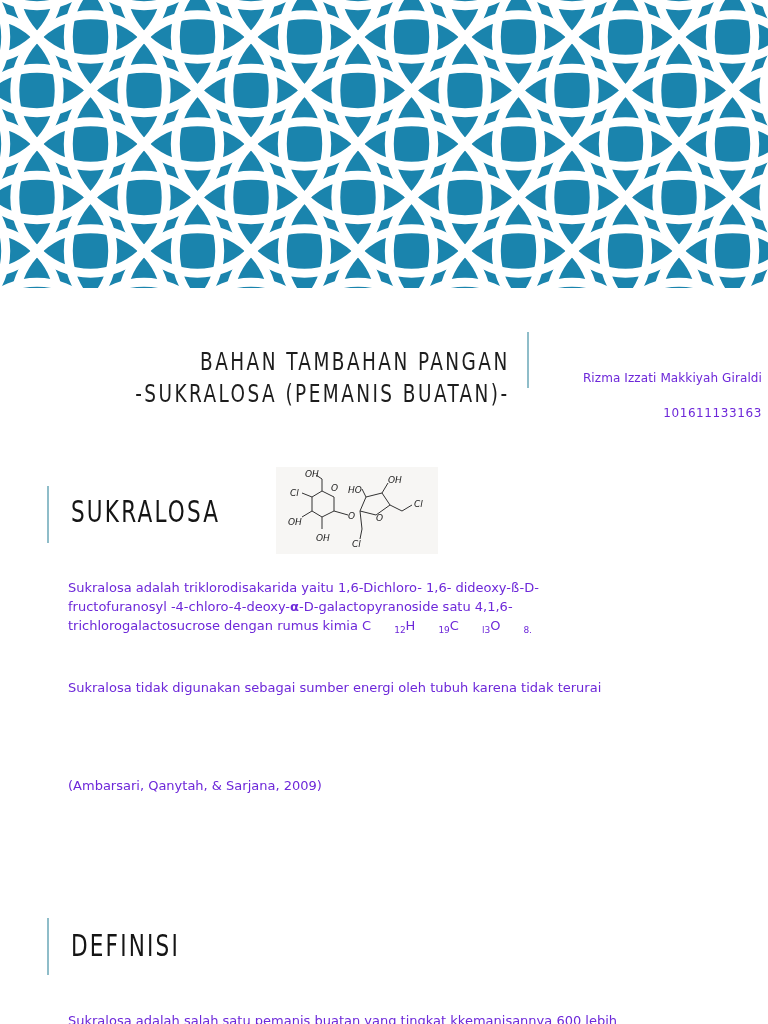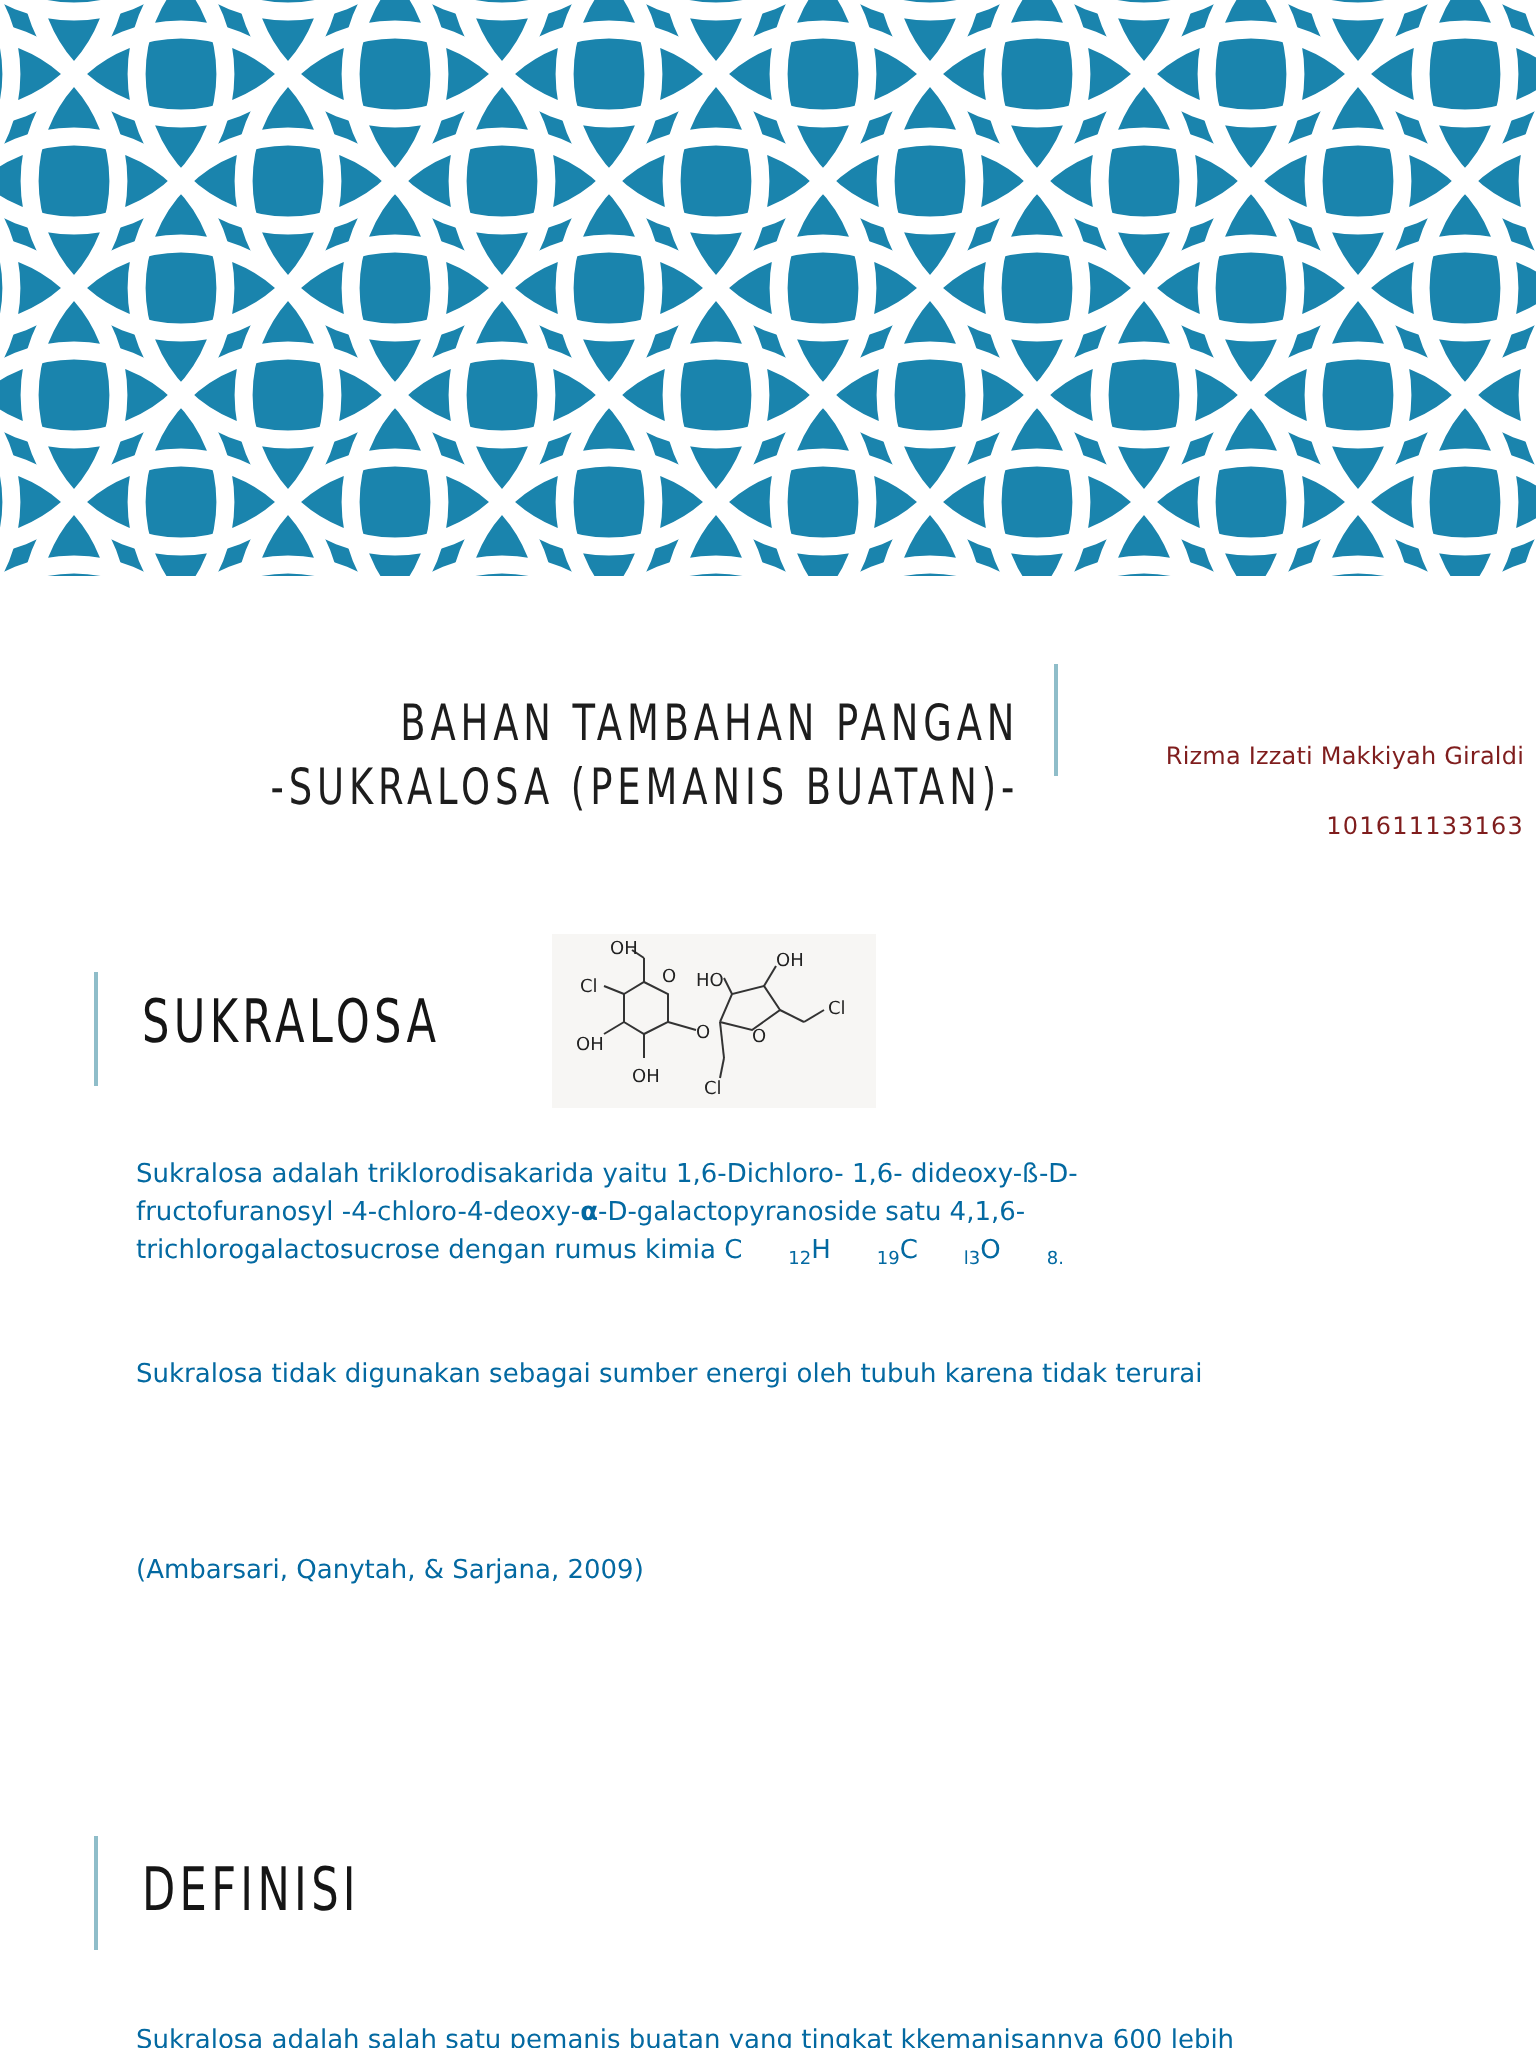--- a/index.html
+++ b/index.html
@@ -2,27 +2,27 @@
 <html><head>
 <meta charset="utf-8">
 <style>
   html, body { margin: 0; padding: 0; background: #ffffff; }
   body { width: 768px; height: 1024px; overflow: hidden; position: relative; font-family: "DejaVu Sans", sans-serif; color: #2a2a2a; }
   .banner { position: absolute; left: 0; top: 0; width: 768px; height: 288px; background: #1a84ad; overflow: hidden; }
   .banner svg { display: block; }
   .title-block { position: absolute; top: 318px; right: 258px; text-align: right; margin-top: 28px; }
   .title-line { font-family: "DejaVu Sans Condensed", "DejaVu Sans", sans-serif; font-stretch: condensed; font-size: 25px; letter-spacing: 3px; color: #1d1d1d; line-height: 32px; white-space: nowrap; transform: scaleX(0.82); transform-origin: right center; }
   .title-bar { position: absolute; left: 527px; top: 332px; width: 2px; height: 56px; background: #8fbdc9; }
-  .author-block { position: absolute; right: 6px; top: 369px; text-align: right; font-size: 12px; color: #7f1d1d; line-height: 19px; }
+  .author-block { position: absolute; right: 6px; top: 369px; text-align: right; font-size: 12px; color: #6d28d9; line-height: 19px; }
   .author-name { letter-spacing: 0.1px; }
   .author-id { letter-spacing: 0.6px; margin-top: 16px; }
   .accent-bar { position: absolute; width: 2px; background: #8fbdc9; }
   .section-heading { position: absolute; font-family: "DejaVu Sans", sans-serif; font-size: 30px; letter-spacing: 3px; color: #151515; transform: scaleX(0.72); transform-origin: left center; white-space: nowrap; }
-  .molecule { position: absolute; left: 276px; top: 467px; width: 162px; height: 87px; background: #f7f6f4; }
-  .para { position: absolute; left: 68px; font-size: 13px; line-height: 19px; color: #0369a1; white-space: nowrap; }
+  .molecule { position: absolute; left: 276px; top: 467px; width: 162px; height: 87px; background: #f7f6f4; font-style: italic; }
+  .para { position: absolute; left: 68px; font-size: 13px; line-height: 19px; color: #6d28d9; white-space: nowrap; }
   .para .ln { display: block; }
   sub { font-size: 9px; vertical-align: -3px; line-height: 0; margin-left: 23px; }
   .alpha { font-weight: bold; }
 </style>
 </head>
 <body>
 
 <div class="banner">
   <svg width="768" height="288" viewBox="0 0 768 288">
     <defs>

